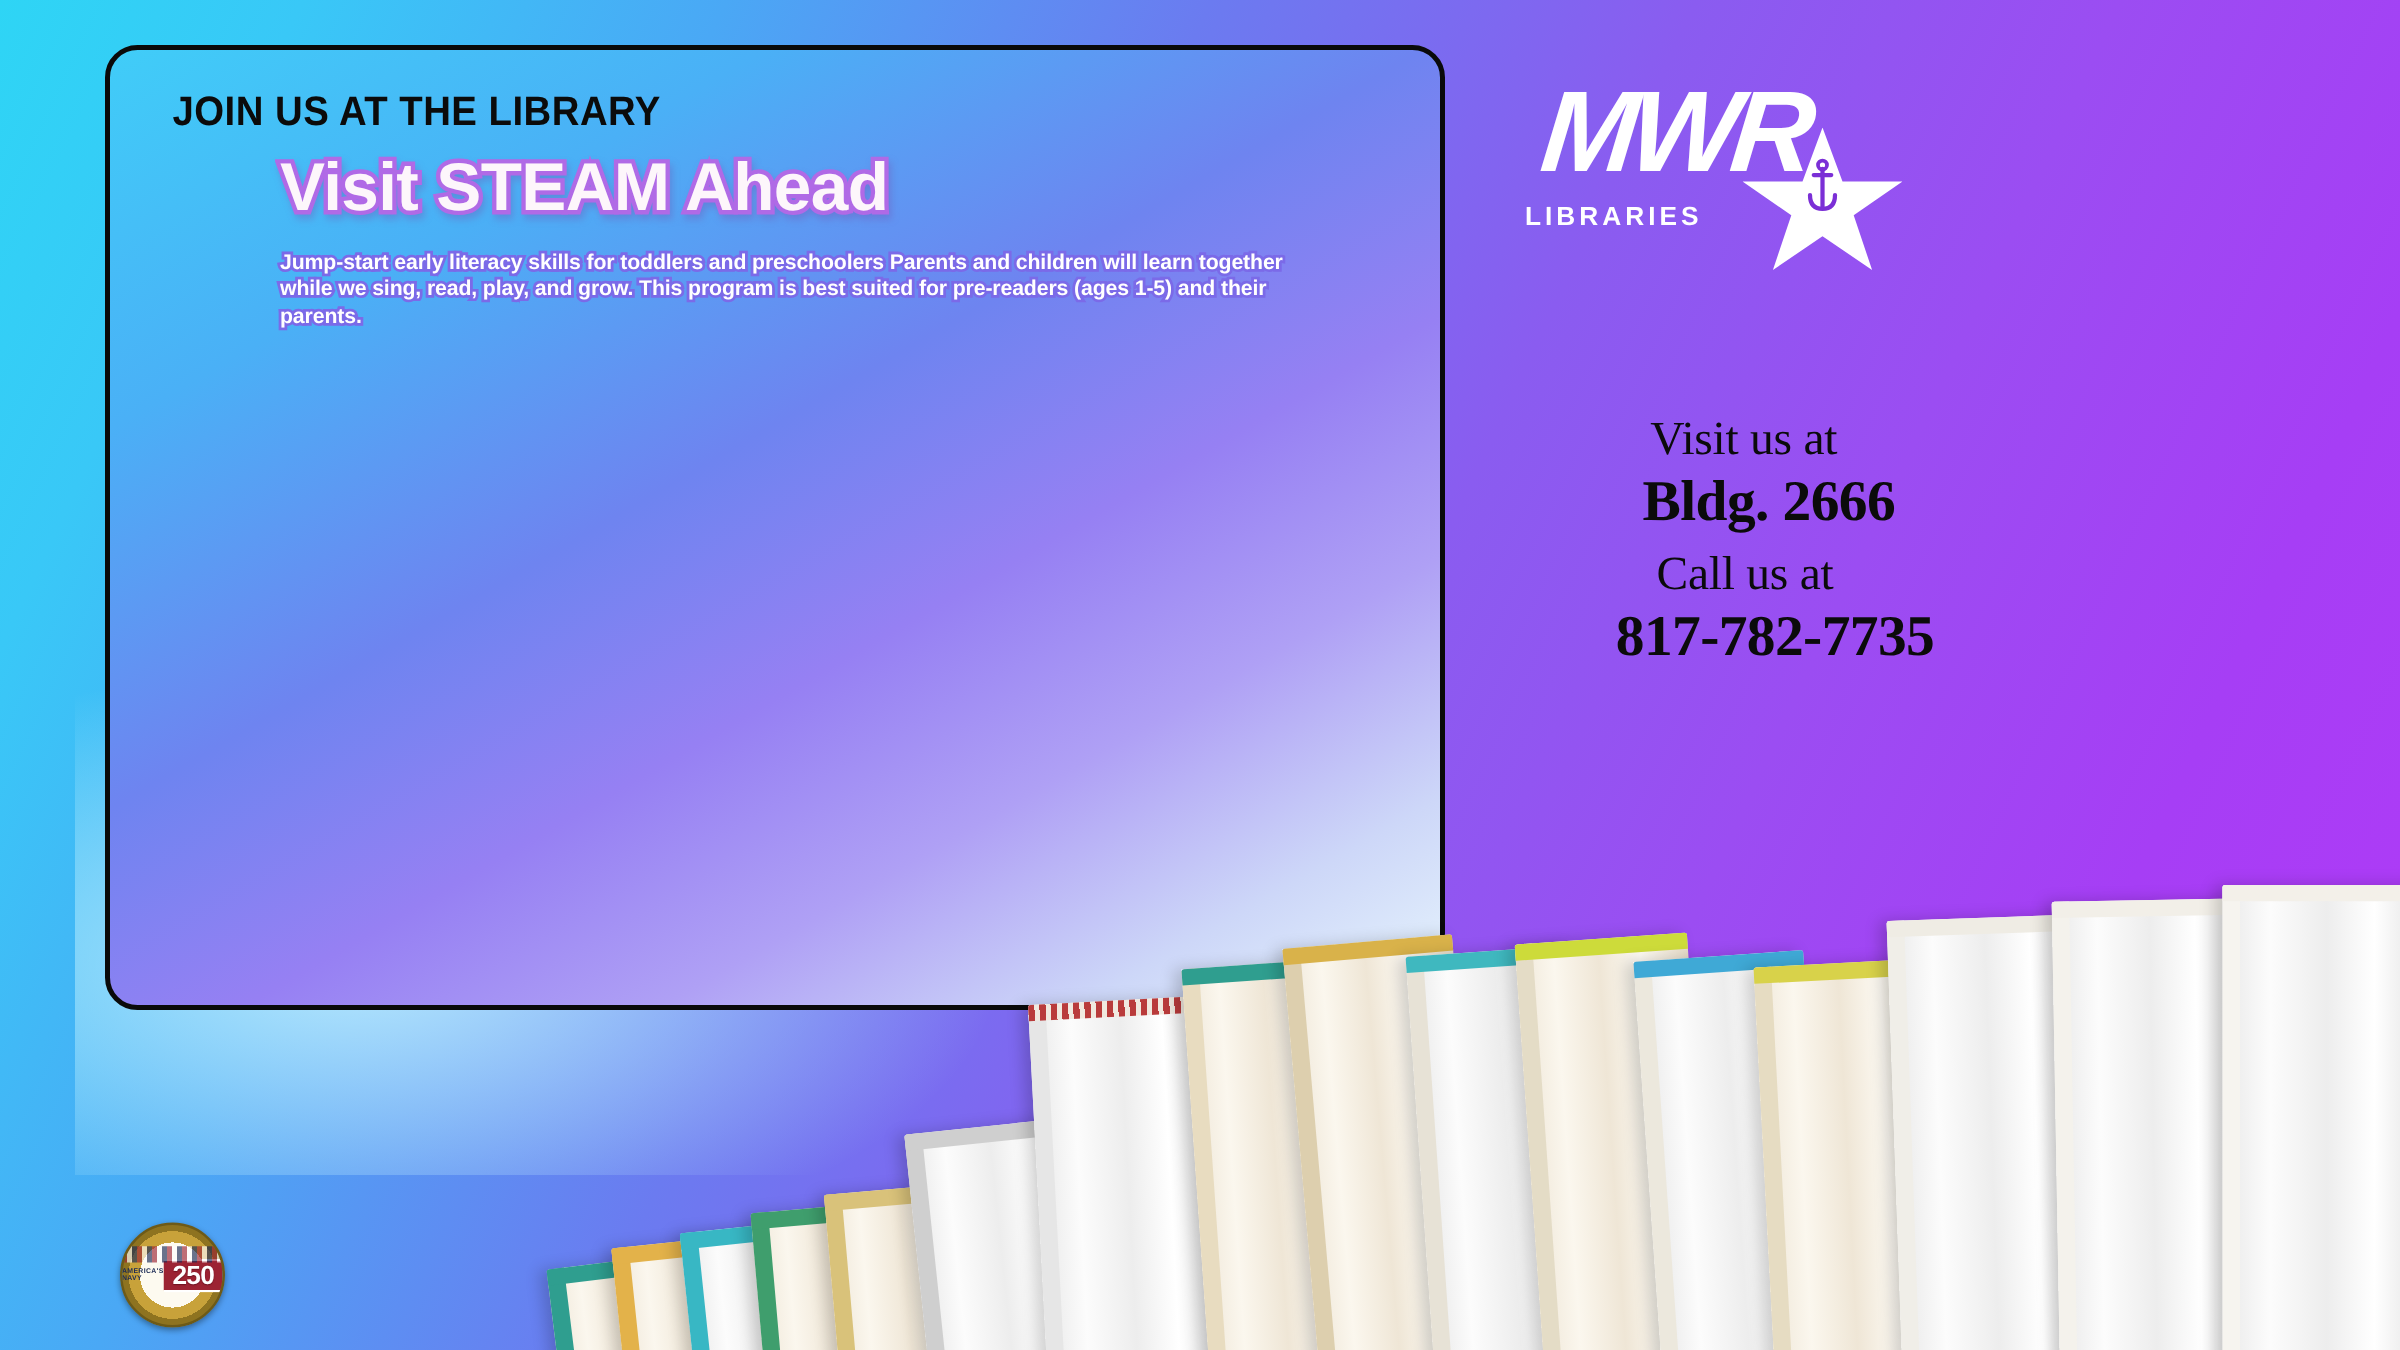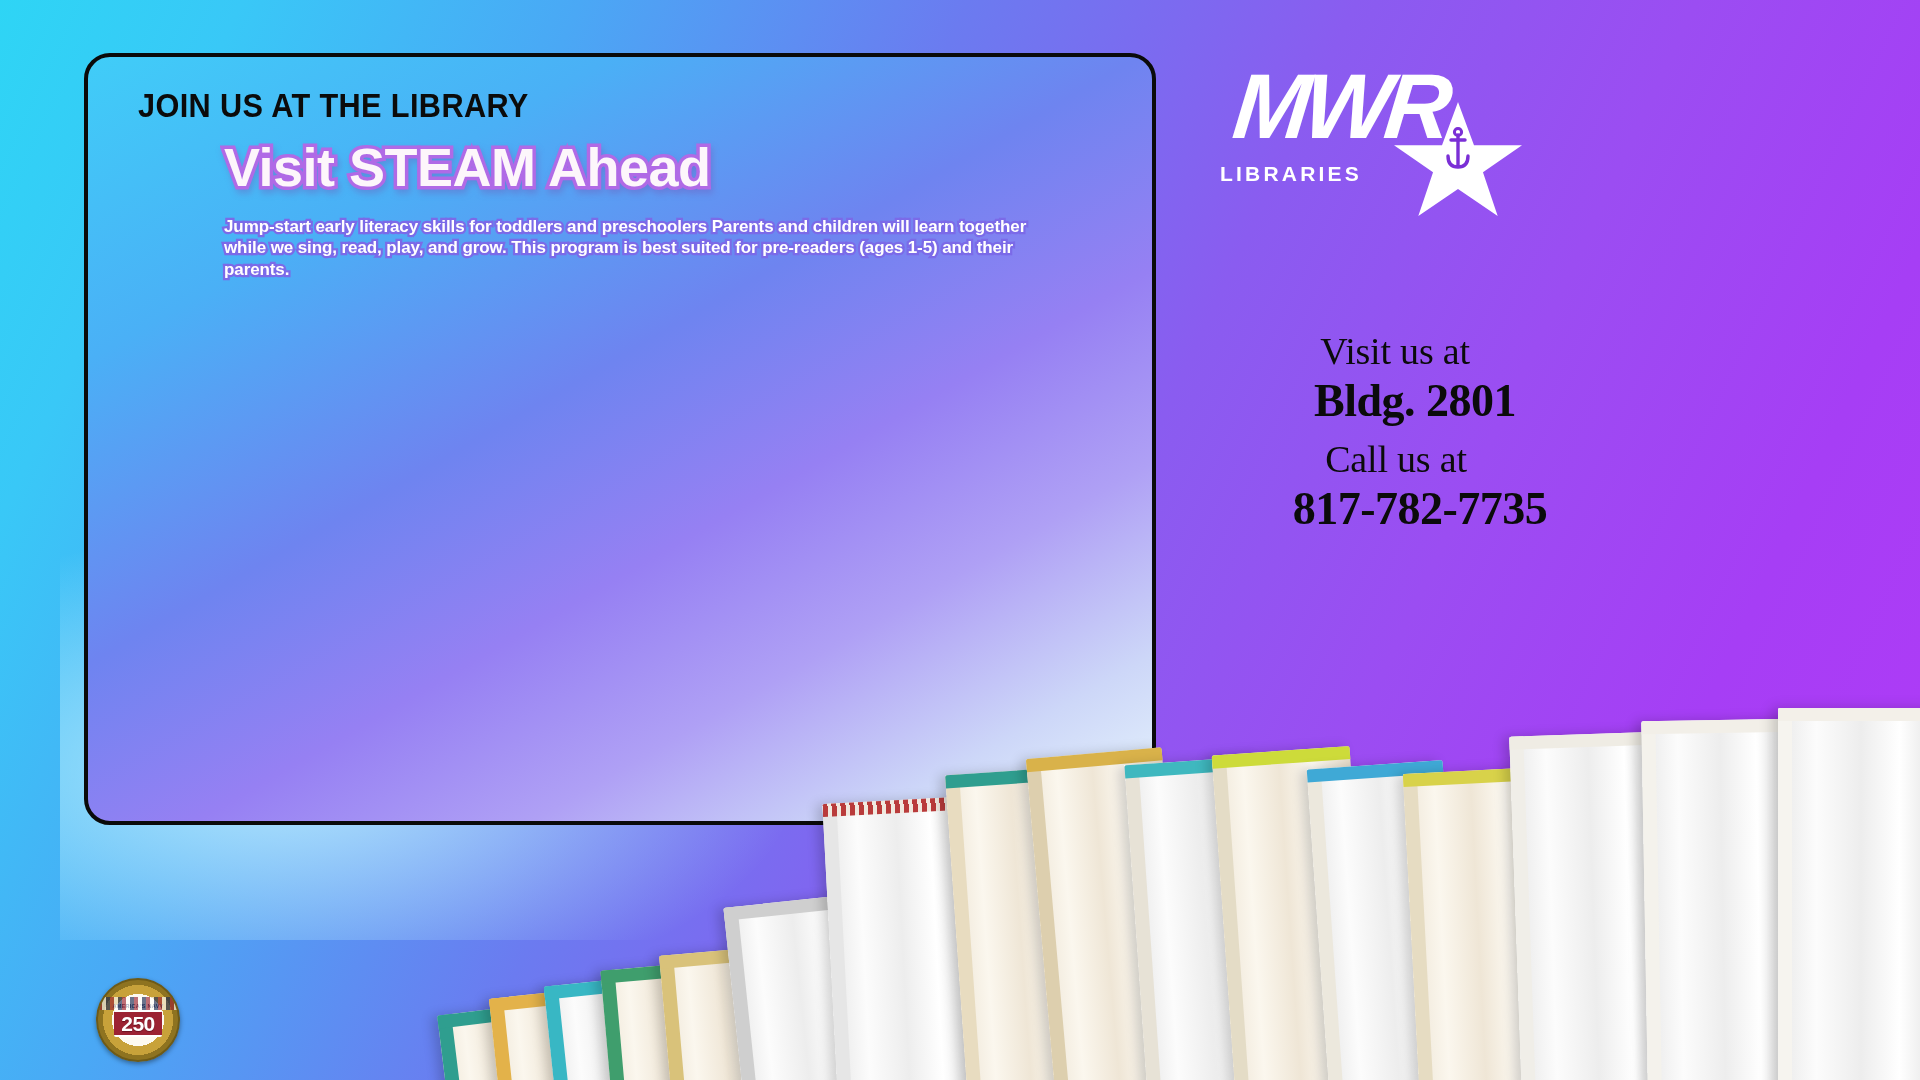--- a/index.html
+++ b/index.html
@@ -33,21 +33,20 @@
     background:
       linear-gradient(150deg,
         rgba(64,205,248,1) 0%,
         rgba(74,176,246,1) 22%,
         rgba(110,132,240,1) 44%,
         rgba(150,128,243,1) 60%,
         rgba(175,160,245,1) 74%,
         rgba(205,215,248,1) 88%,
         rgba(232,246,253,1) 100%);
     overflow:hidden;
-    margin-top:17px;
   }
   .card-inner { position:relative; width:100%; height:100%; padding:30px 0 0 48px; }
 
   .eyebrow {
     font-size:33px; font-weight:700; letter-spacing:.4px; color:#0b0b0b;
     font-stretch:condensed; transform:scaleX(.93); transform-origin:left center;
     margin-left:2px;
   }
 
   
@@ -83,21 +82,21 @@
   .gap-big { height:68px; }
 
   
   .seal {
     position:absolute; left:96px; bottom:18px; width:84px; height:84px;
     border-radius:50%;
     background:
       radial-gradient(circle at 50% 50%, #fdfaf0 0 46%, #c8a23a 46% 62%, #8e7320 62% 74%, #e8cf7a 74% 84%, #7a2230 84% 100%);
     border:2px solid #6d5a18;
     box-shadow:0 2px 5px rgba(0,0,0,.4);
-    display:flex; flex-direction:column; align-items:center; justify-content:center;
+    display:flex; flex-direction:row; align-items:center; justify-content:center;
     overflow:hidden;
   }
   .seal-top {
     font-size:5.5px; font-weight:700; color:#1b2a55; letter-spacing:.3px;
     margin-bottom:1px;
   }
   .seal-250 {
     font-size:21px; font-weight:800; color:#ffffff; line-height:1;
     text-shadow:0 1px 1px #6b1220; letter-spacing:-.5px;
     background:#9c2333; padding:1px 7px; border-radius:2px;
@@ -203,21 +202,21 @@
           <line x1="6" y1="14" x2="20" y2="14"></line>
           <path d="M3 30 Q3 41 13 41 Q23 41 23 30"></path>
         </g>
         <circle cx="13" cy="6" r="3.6" fill="none" stroke="#7b2fd6" stroke-width="3"></circle>
       </svg>
     </div>
   </div>
 
   <div class="contact">
     <div class="c-line c-light c-row-1">Visit us at</div>
-    <div class="c-line c-bold c-row-2">Bldg. 2801</div>
+    <div class="c-line c-bold c-row-2">Bldg. 2666</div>
     <div class="c-line c-light c-row-3">Call us at</div>
     <div class="c-line c-bold c-row-4">817-782-7735</div>
   </div>
 
 </div>
 
 <div class="books">
 
   <div class="book" style="left:448px; width:116px; height:92px; transform:rotate(-7deg);">
     <div class="pages"></div>

